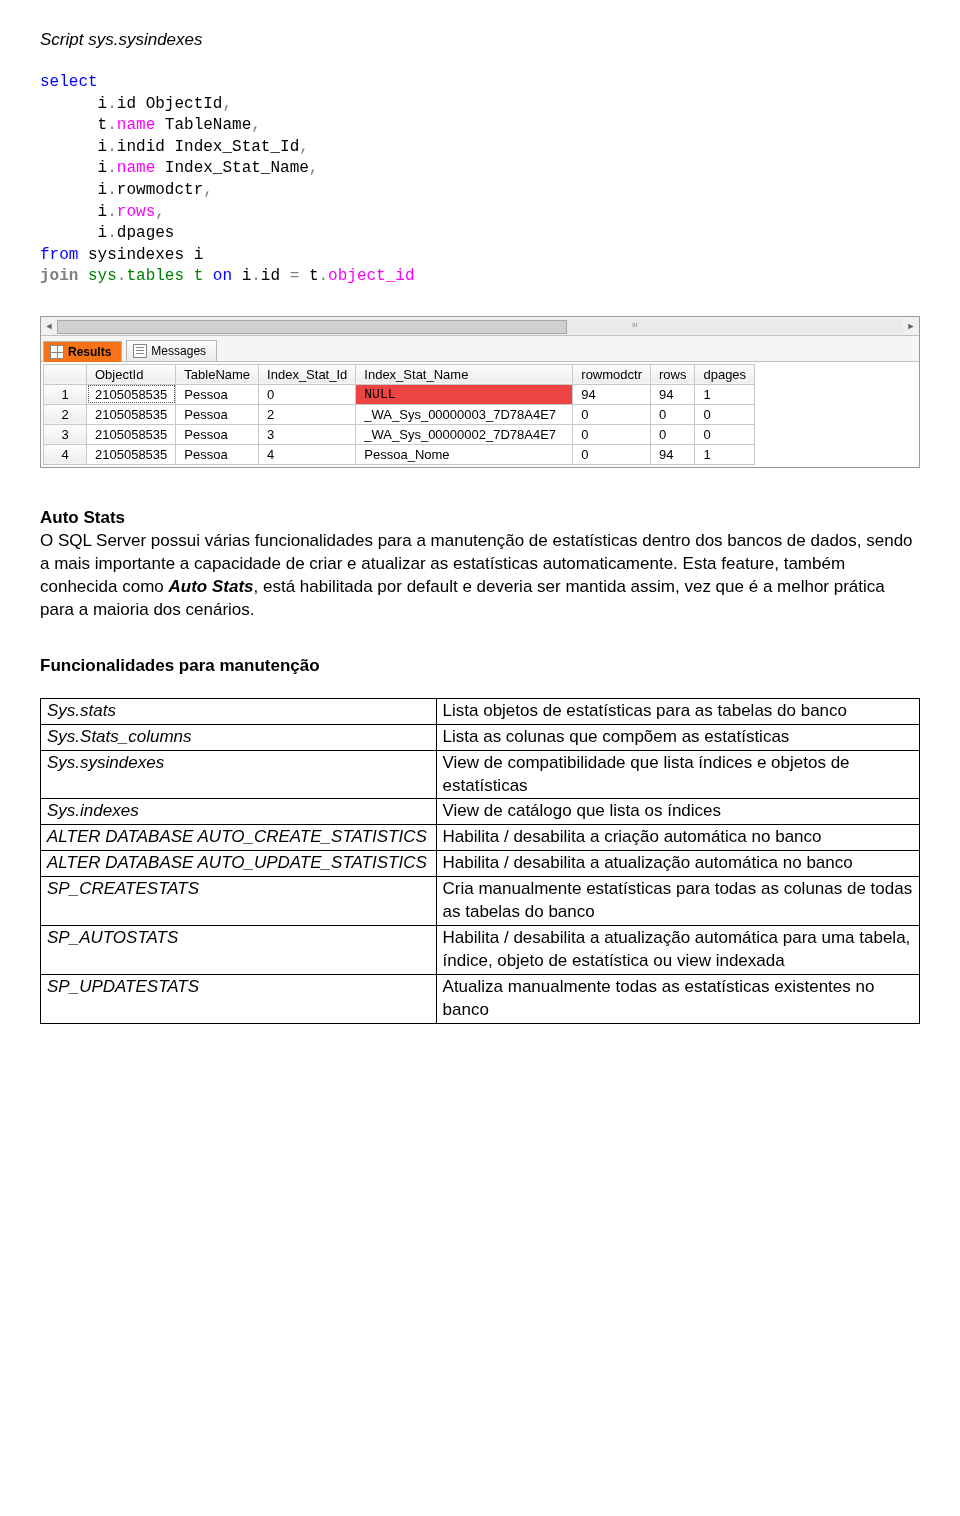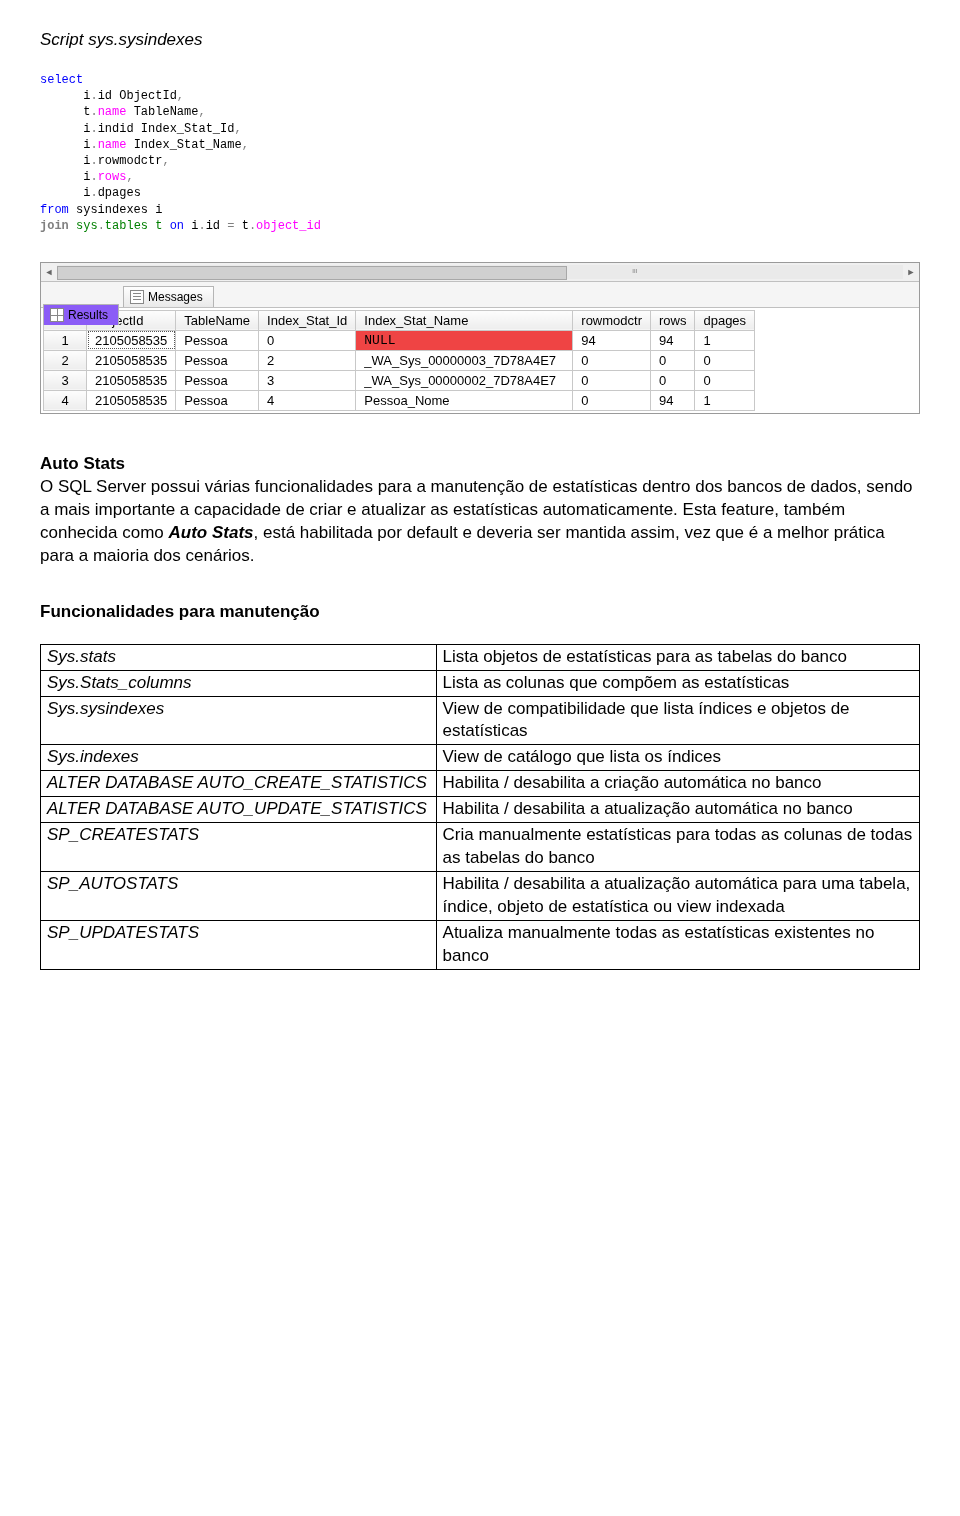--- a/index.html
+++ b/index.html
@@ -10,21 +10,21 @@
     color: #000;
     width: 880px;
   }
   .script-title {
     font-style: italic;
     font-size: 17px;
     margin-bottom: 22px;
   }
   .code {
     font-family: "Courier New", monospace;
-    font-size: 12px;
+    font-size: 16px;
     line-height: 1.35;
     margin-bottom: 28px;
     white-space: pre;
   }
   .kw-blue { color: #0000ff; }
   .kw-green { color: #008000; }
   .kw-gray { color: #808080; }
   .kw-magenta { color: #ff00ff; }
   .kw-black { color: #000; }
 
@@ -88,23 +88,24 @@
     border-bottom: none;
     background: linear-gradient(#fefefe,#e9e9e9);
     margin-right: 2px;
     margin-left: 2px;
     display: flex;
     align-items: center;
     gap: 4px;
     font-size: 12px;
   }
   .ssms-tab.active {
-    background: #8b5cf6;
-    position: relative;
-    top: 18px;
+    background: #f97316;
+    position: relative;
+    top: 1px;
+    font-weight: bold;
   }
   .tabicon {
     width: 14px;
     height: 14px;
     display: inline-block;
   }
   .tabicon.grid {
     background:
       linear-gradient(#fff,#fff),
       linear-gradient(#fff,#fff),

